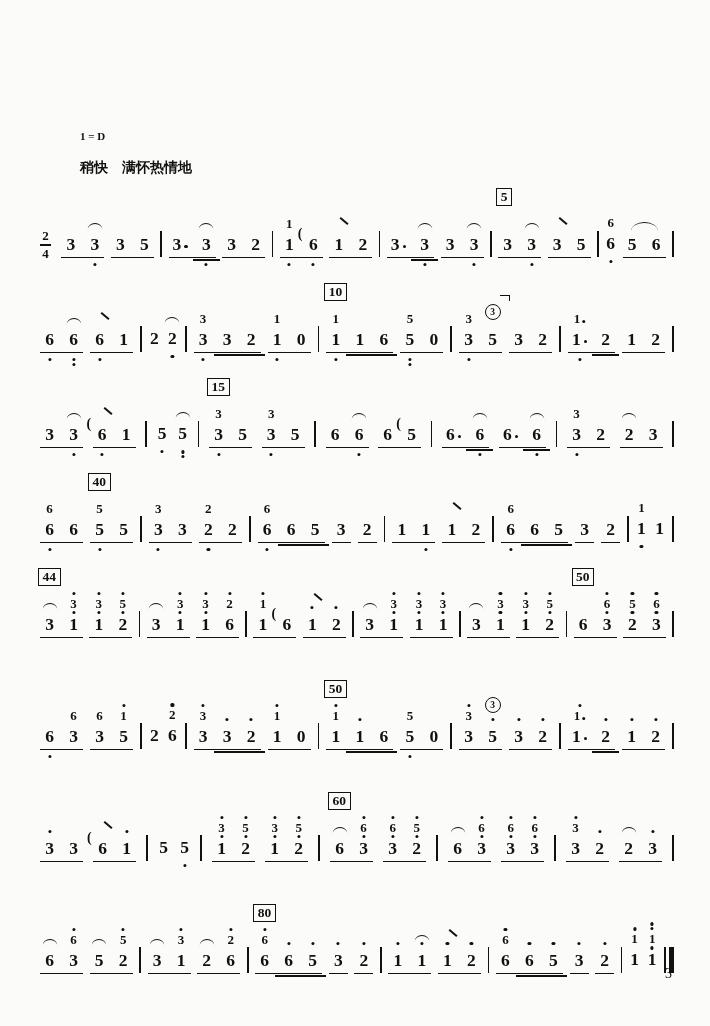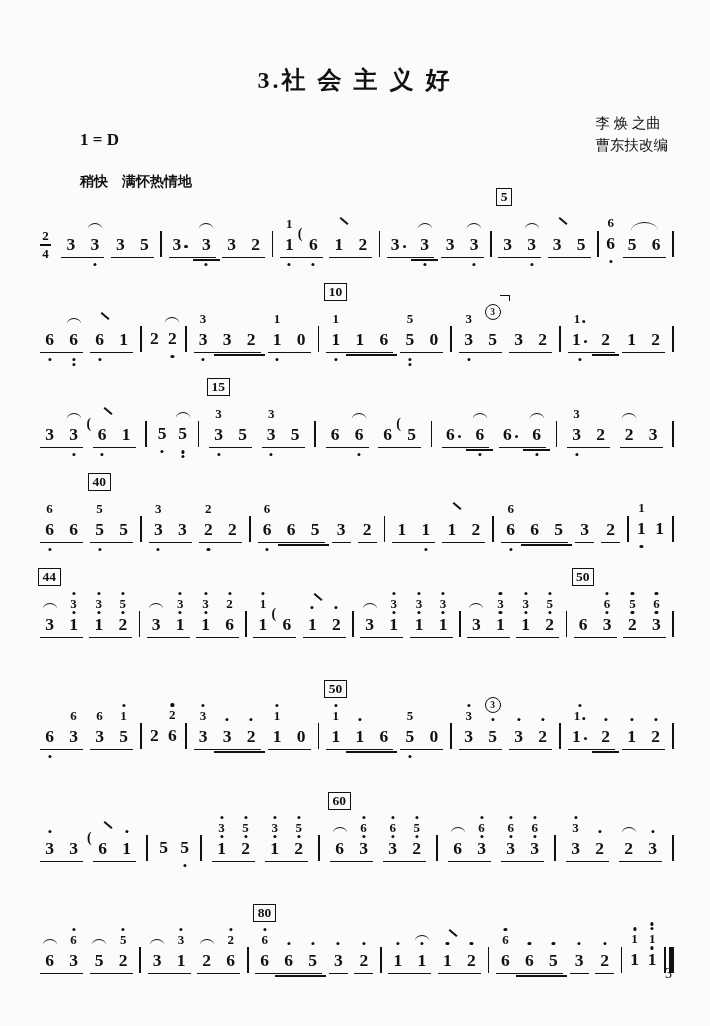--- a/index.html
+++ b/index.html
@@ -1,21 +1,21 @@
 <!DOCTYPE html>
 <html><head>
 <meta charset="utf-8">
 <style>
   html,body{margin:0;padding:0;}
   .page{width:710px;height:1026px;background:#fbfbf9;position:relative;overflow:hidden;
         font-family:"Liberation Serif","DejaVu Serif",serif;color:#111;}
   .title{text-align:center;padding-top:64px;font-size:24px;font-weight:bold;letter-spacing:3px;}
   .credits{position:absolute;top:112px;right:42px;font-size:14.5px;line-height:22px;text-align:left;}
-  .key{position:absolute;left:80px;top:130px;font-size:17px;font-weight:bold;}
-  .tempo{position:absolute;left:80px;top:173px;font-size:14px;font-weight:bold;
+  .key{position:absolute;left:80px;top:130px;font-size:11px;font-weight:bold;}
+  .tempo{position:absolute;left:80px;top:159px;font-size:14px;font-weight:bold;
          font-family:Liberation Serif, serif;text-align:right;}
   .pageno{position:absolute;top:966px;right:38px;font-size:14px;}
 
   .score{position:absolute;left:40px;right:36px;top:186px;}
   .score-line{display:flex;justify-content:space-between;align-items:flex-end;height:72px;margin-bottom:23px;}
   .score-line:nth-child(n+5){margin-bottom:40px;}
 
   .note{position:relative;display:inline-flex;align-items:flex-end;justify-content:center;height:22px;min-width:11px;}
   .solo{margin-bottom:3.7px;}
   .d{font-size:17.5px;font-weight:700;line-height:22px;font-family:"Liberation Serif","DejaVu Serif",serif;}
@@ -43,25 +43,20 @@
   .tsl{width:11px;height:1.6px;background:#111;margin:1.5px 0;}
   .bar{width:1.7px;height:26px;background:#111;margin-bottom:1px;}
   .fbar{display:flex;gap:3px;align-items:flex-end;margin-bottom:1px;}
   .fthin{width:1.7px;height:26px;background:#111;}
   .fthick{width:5px;height:26px;background:#111;}
 </style>
 </head>
 <body>
 
 <div class="page">
-  <div class="title">3.社 会 主 义 好</div>
-  <div class="credits">
-    <div>李 焕 之曲</div>
-    <div>曹东扶改编</div>
-  </div>
   <div class="key">1 = D</div>
   <div class="tempo">稍快　满怀热情地</div>
   <div class="score" id="score">
       <div class="score-line">
         <span class="ts">
           <span class="tsn">2</span>
           <span class="tsl"></span>
           <span class="tsn">4</span>
         </span>
         <span class="g">

